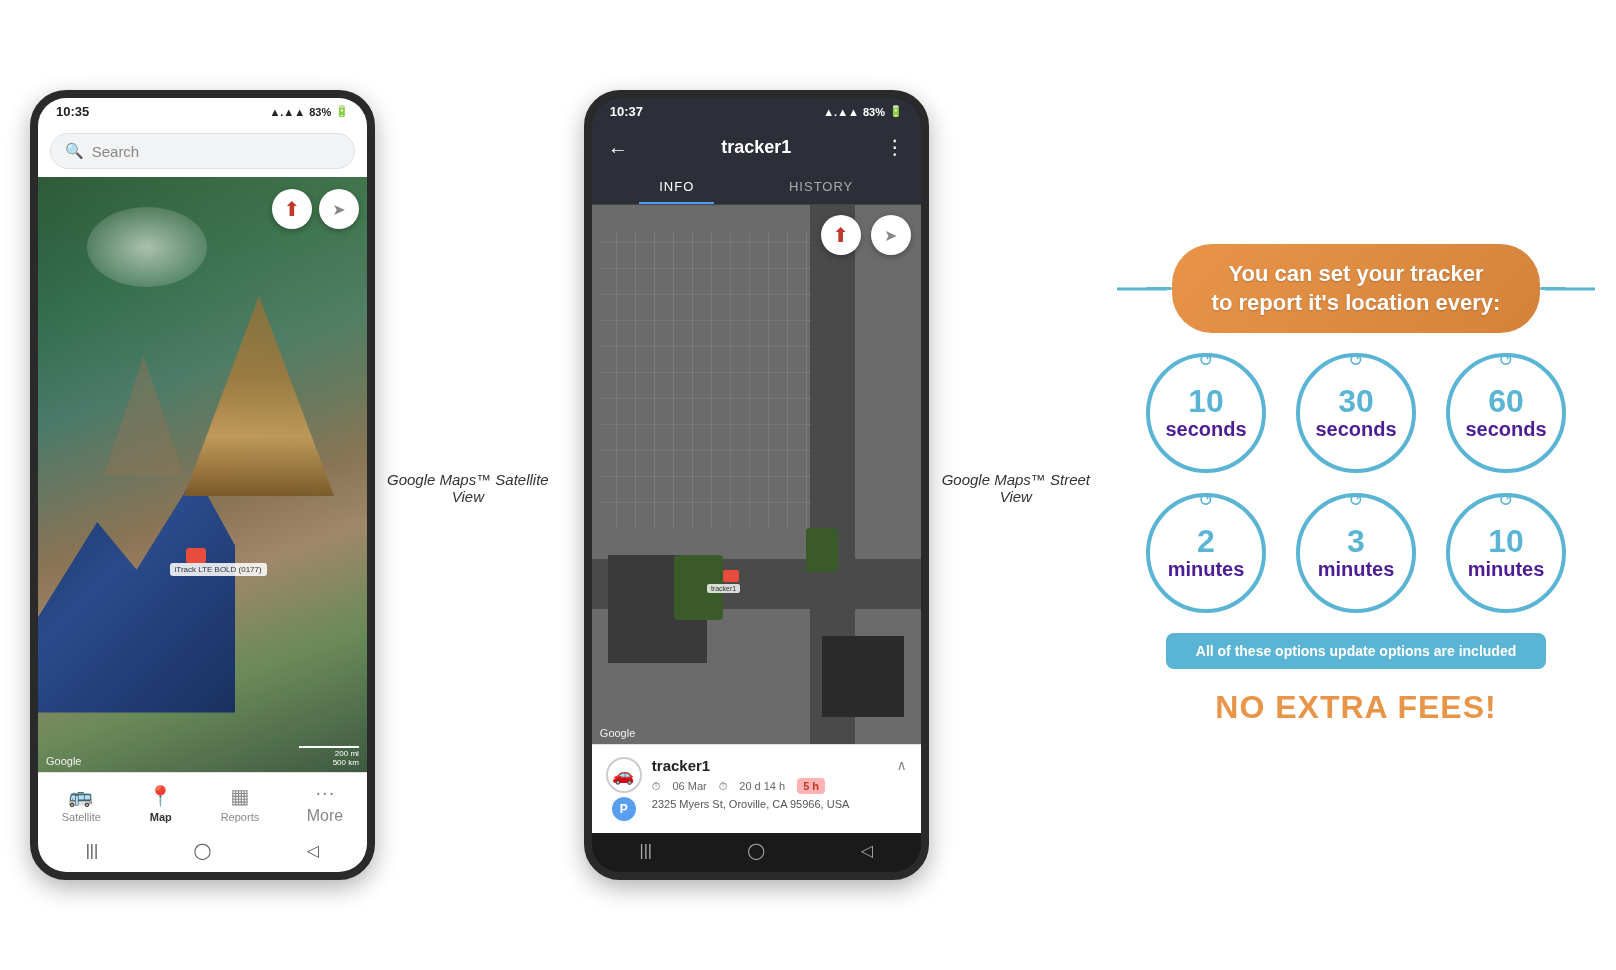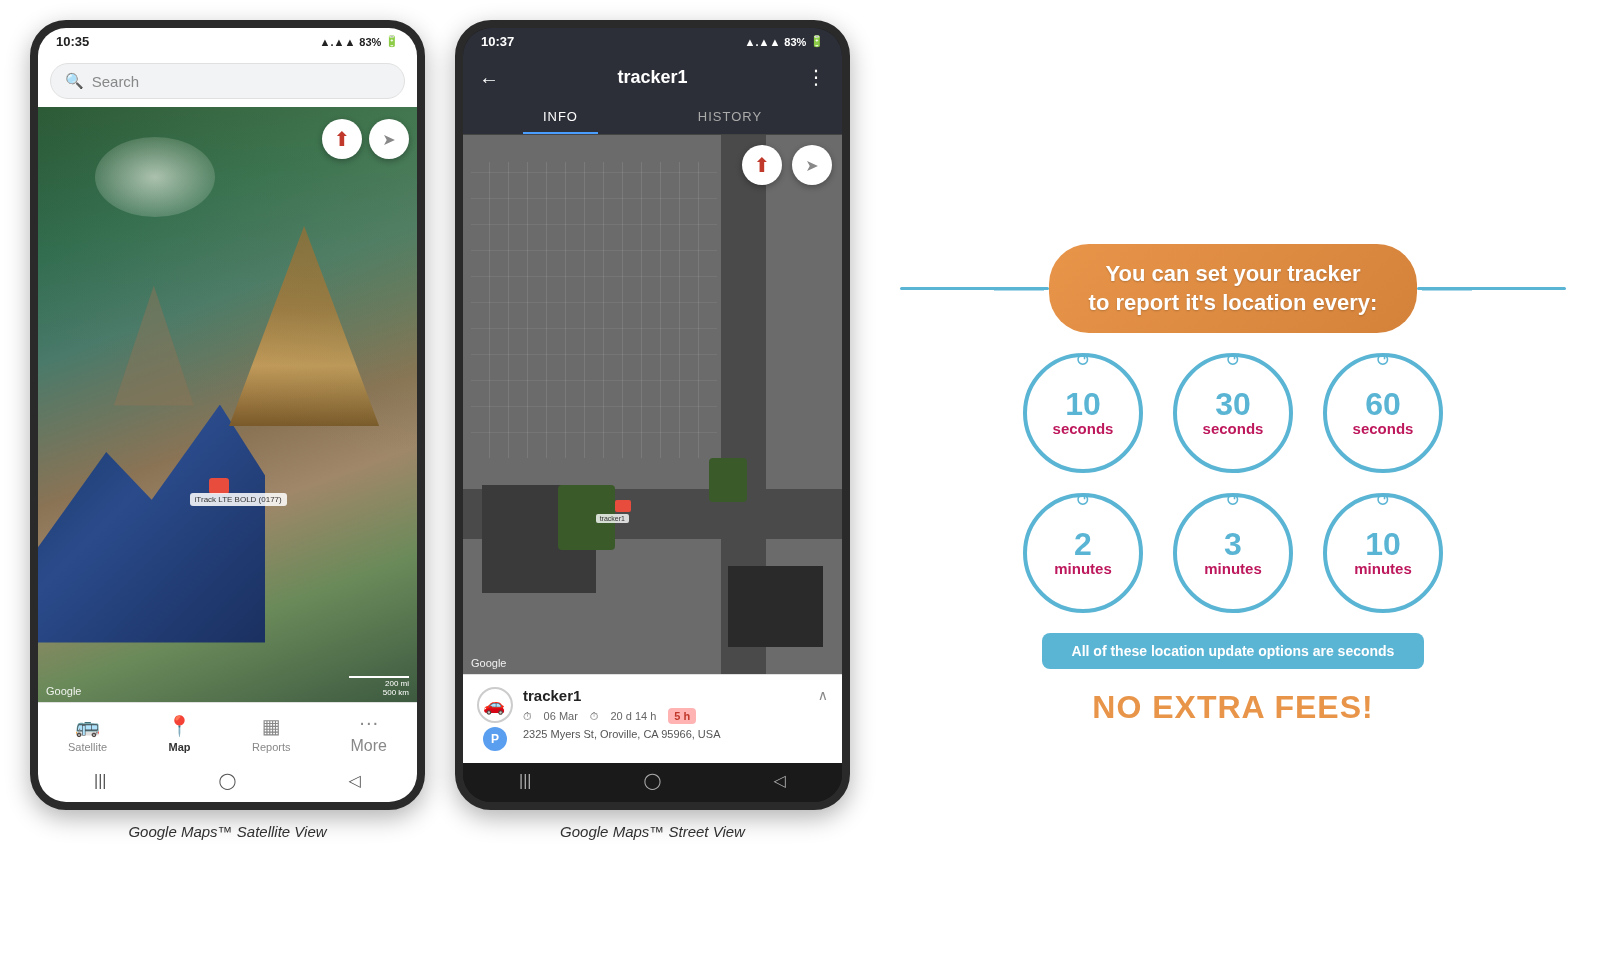--- a/index.html
+++ b/index.html
@@ -18,21 +18,21 @@
       display: flex;
       width: 100%;
       height: 100%;
       padding: 20px 30px;
       gap: 30px;
     }
 
     
     .phone-section {
       display: flex;
-      flex-direction: column;
+      flex-direction: row;
       align-items: center;
       gap: 7px;
     }
 
     .phone-frame {
       width: 395px;
       height: 790px;
       background: #1a1a1a;
       border-radius: 36px;
       border: 8px solid #2a2a2a;
@@ -536,23 +536,23 @@
     }
 
     .time-circle-number {
       font-size: 32px;
       font-weight: 800;
       color: #5ab4d4;
       line-height: 1;
     }
 
     .time-circle-unit {
-      font-size: 15px;
+      font-size: 20px;
       font-weight: 600;
-      color: #be185d;
+      color: #4c1d95;
       line-height: 1.2;
     }
 
     .arrow-curl {
       position: absolute;
       top: -8px;
       left: 50%;
       transform: translateX(-50%);
       font-size: 18px;
       color: #5ab4d4;
@@ -786,19 +786,19 @@
         <span class="time-circle-unit">minutes</span>
       </div>
       <div class="time-circle">
         <span class="arrow-curl">↺</span>
         <span class="time-circle-number">10</span>
         <span class="time-circle-unit">minutes</span>
       </div>
     </div>
 
     <div class="bottom-banner">
-      <div class="bottom-banner-text">All of these location update options are seconds</div>
+      <div class="bottom-banner-text">All of these options update options are included</div>
     </div>
 
     <div class="no-extra-fees">NO EXTRA FEES!</div>
   </div>
 
 </div>
 
 </body></html>

